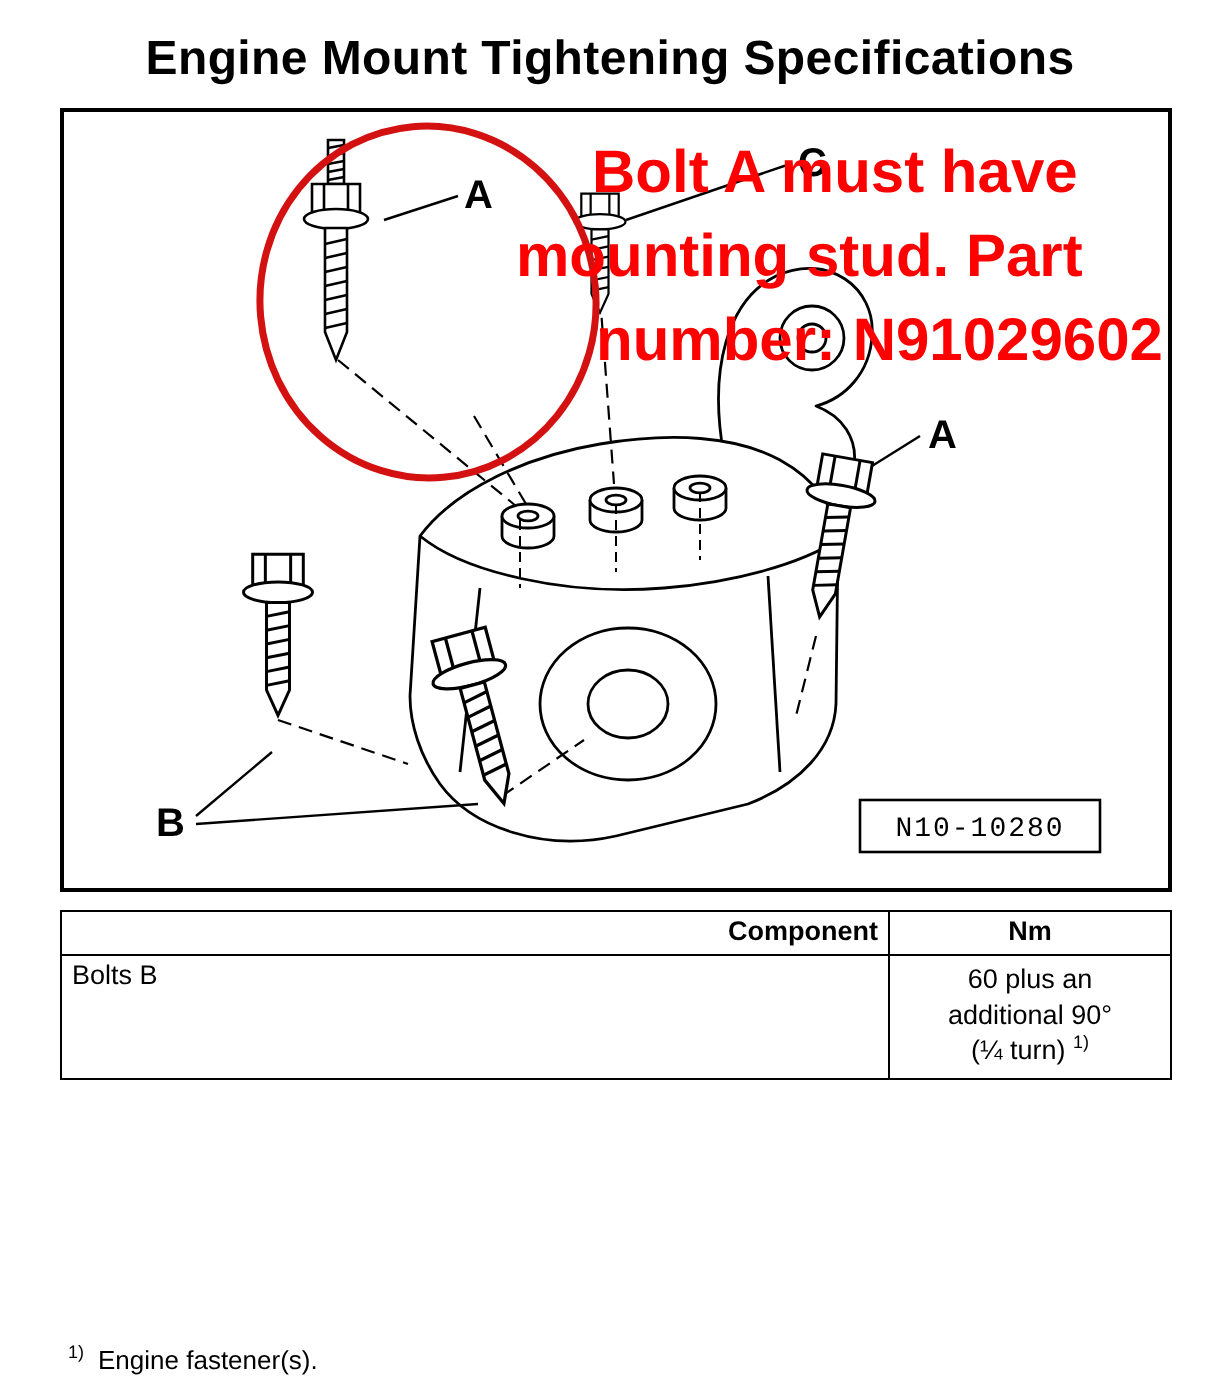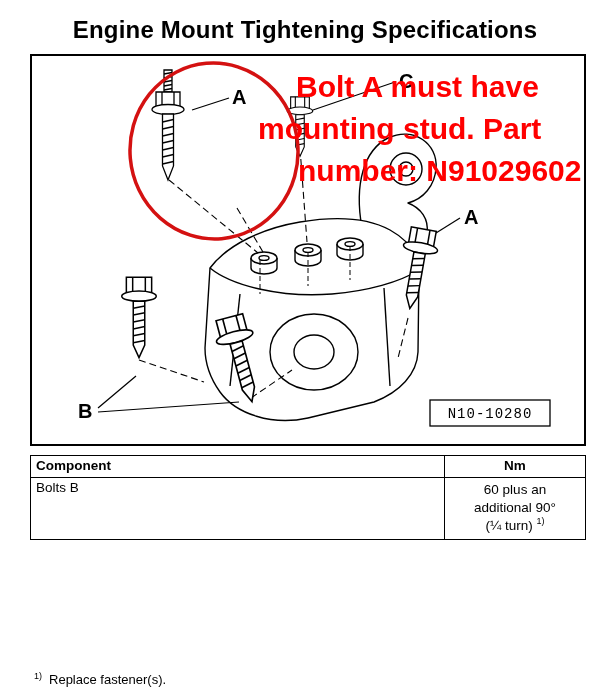--- a/index.html
+++ b/index.html
@@ -40,21 +40,21 @@
     font-size:14px; letter-spacing:1px; fill:#000; font-weight:normal;
   }
 
   table.spec-table {
     position:absolute; left:30px; top:455px; width:556px;
     border-collapse:collapse; font-size:13.5px; background:#fff;
   }
   .spec-table th, .spec-table td {
     border:1.4px solid #000; vertical-align:top; padding:2px 5px;
   }
-  .spec-table th.comp-h { text-align:left; width:414px; font-weight:bold; height:22px; }
+  .spec-table th.comp-h { text-align:right; width:414px; font-weight:bold; height:22px; }
   .spec-table th.nm-h   { text-align:center; font-weight:bold; }
   .spec-table tr.r      { height:62px; }
   .spec-table td.comp   { text-align:left; }
   .spec-table td.nm     { text-align:center; line-height:1.3; padding-top:3px; }
   sup.fn { font-size:9px; vertical-align:super; }
 
   .footnote { position:absolute; left:34px; top:671px; font-size:13px; }
   .footnote sup { font-size:9px; margin-right:7px; }
 </style>
 </head>
@@ -196,16 +196,16 @@
         <td class="nm">
           <span>60 plus an</span><br>
           <span>additional 90°</span><br>
           <span>(¼ turn)</span> <sup class="fn">1)</sup>
         </td>
       </tr>
     </tbody>
   </table>
 
   <div class="footnote">
-    <sup>1)</sup><span>Replace fastener(s).</span>
+    <sup>1)</sup><span>Engine fastener(s).</span>
   </div>
 
 </div>
 
 </body></html>

